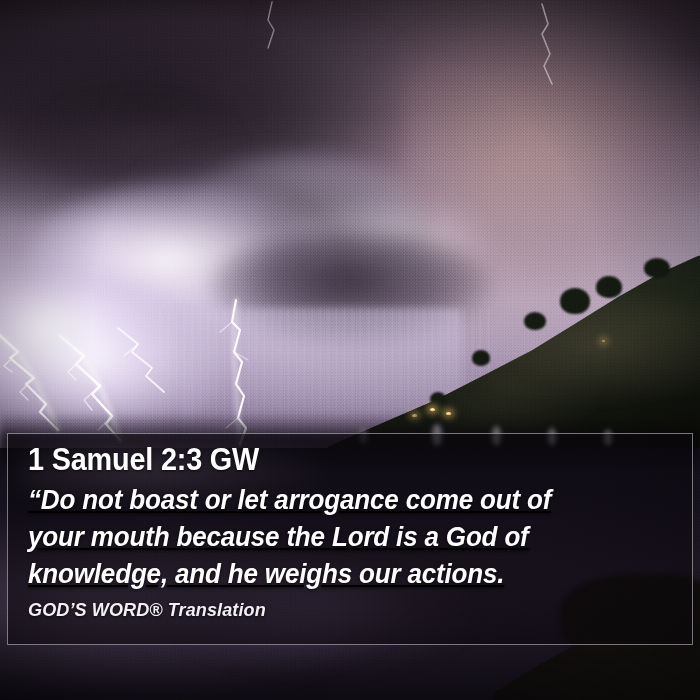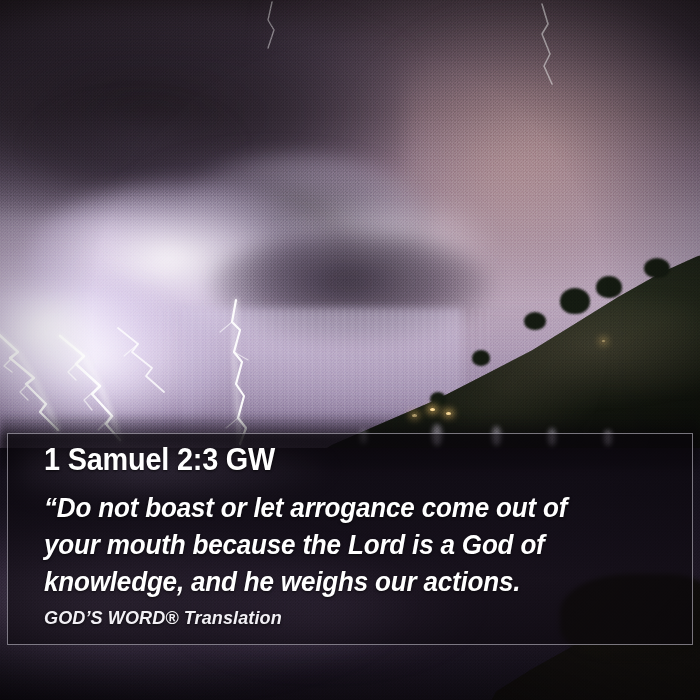--- a/index.html
+++ b/index.html
@@ -345,35 +345,36 @@
   
   .verse-panel {
     position: absolute;
     left: 7px;
     top: 433px;
     width: 686px;
     height: 212px;
     box-sizing: border-box;
     background: rgba(10,8,12,0.56);
     border: 1px solid rgba(222,218,230,0.52);
-    padding: 6px 18px 0 36px;
+    padding: 6px 18px 0 20px;
   }
   .verse-ref {
     font-size: 31px;
     font-weight: bold;
     color: #ffffff;
     letter-spacing: -0.2px;
     line-height: 40px;
     transform: scaleX(0.93);
     transform-origin: left center;
     white-space: nowrap;
     text-shadow: 0 1px 3px rgba(0,0,0,0.75);
   }
   .verse-body {
-    margin-top: 10px;
+    margin-top: 2px;
+    text-decoration: underline;
   }
   .verse-line {
     font-size: 27px;
     font-weight: bold;
     font-style: italic;
     color: #ffffff;
     line-height: 37px;
     letter-spacing: -0.2px;
     transform: scaleX(0.965);
     transform-origin: left center;

